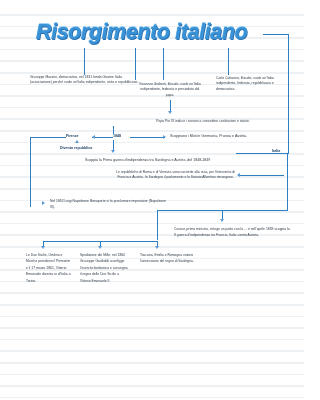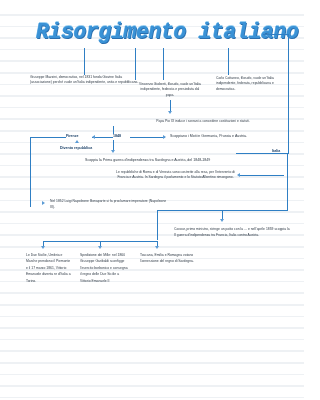--- a/index.html
+++ b/index.html
@@ -26,21 +26,21 @@
         #eef1f4 11.6px);
     background-position: 0 4px;
     overflow: hidden;
   }
 
   
   #title {
     position: absolute;
     left: 36px;
     top: 20px;
-    font-family: Liberation Mono, monospace;
+    font-family: Liberation Sans, sans-serif;
     font-size: 21.5px;
     font-weight: bold;
     font-style: italic;
     letter-spacing: -0.4px;
     color: #3a92d6;
     text-shadow:
        0.7px 0.7px 0 #2a6fae,
       -0.5px 0 0 #6fb4e6,
        0 -0.6px 0 #9bd0f2;
     white-space: nowrap;

